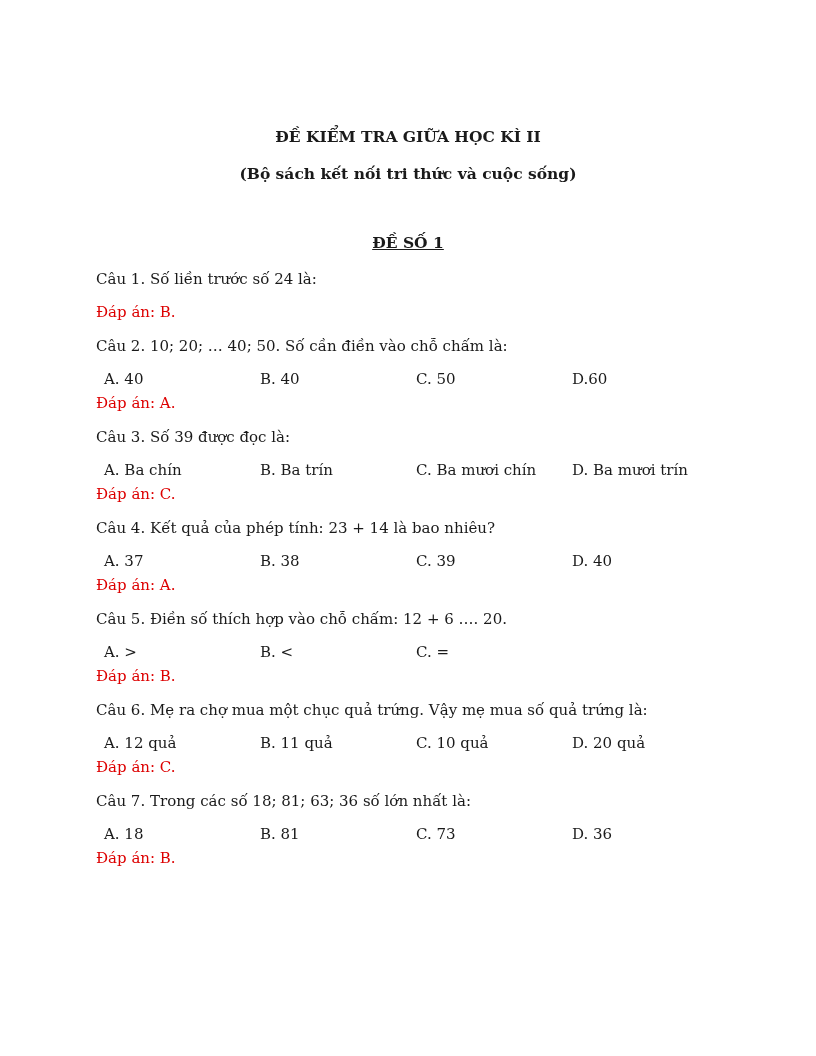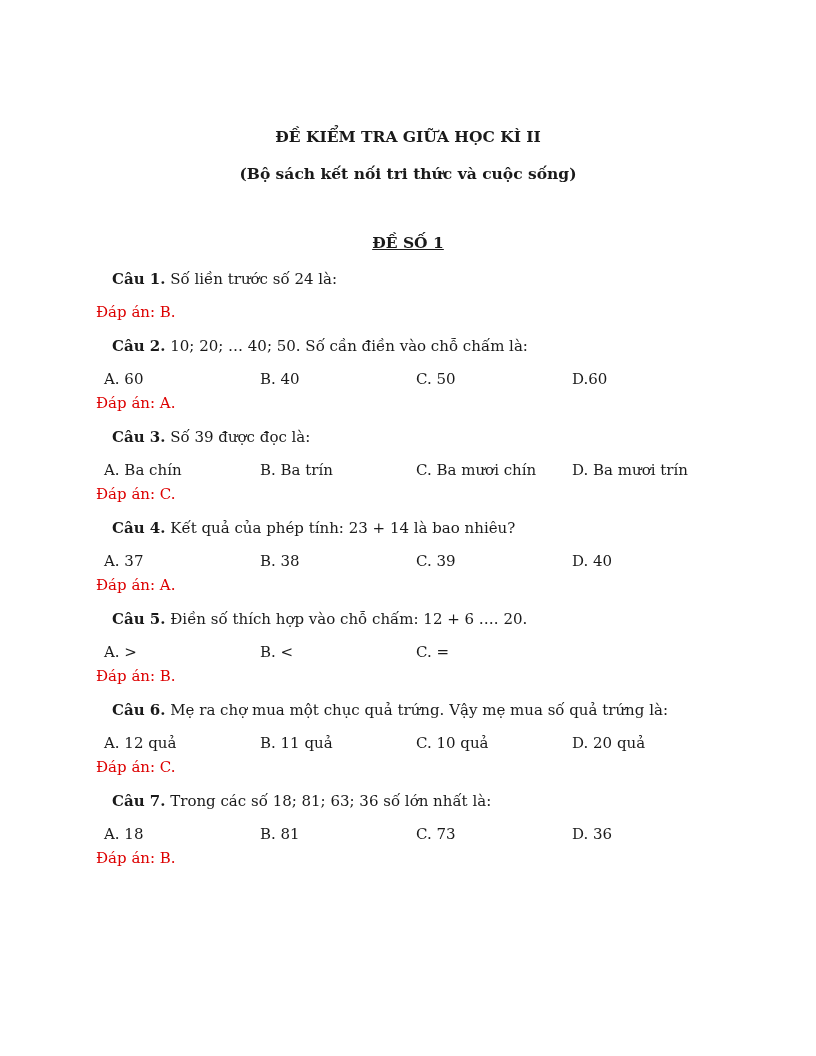--- a/index.html
+++ b/index.html
@@ -37,22 +37,21 @@
     font-size: 15.5px;
     margin: 20px 0 0 0;
   }
   .question-block {
     margin: 0;
   }
   .q-line {
     margin: 13px 0 12px 0;
   }
   .q-label {
-    font-weight: bold;
-    margin-left: 16px;
+    font-weight: normal;
   }
   .options-row {
     display: grid;
     grid-template-columns: 156px 156px 156px 156px;
     padding-left: 8px;
     margin: 0 0 3px 0;
   }
   .opt {
     white-space: nowrap;
   }
@@ -78,21 +77,21 @@
     </p>
     <p class="answer-line">Đáp án: B.</p>
   </div>
 
   <div class="question-block">
     <p class="q-line">
       <span class="q-label">Câu 2.</span>
       <span>10; 20; … 40; 50. Số cần điền vào chỗ chấm là:</span>
     </p>
     <div class="options-row">
-      <span class="opt">A. 60</span>
+      <span class="opt">A. 40</span>
       <span class="opt">B. 40</span>
       <span class="opt">C. 50</span>
       <span class="opt">D.60</span>
     </div>
     <p class="answer-line">Đáp án: A.</p>
   </div>
 
   <div class="question-block">
     <p class="q-line">
       <span class="q-label">Câu 3.</span>

